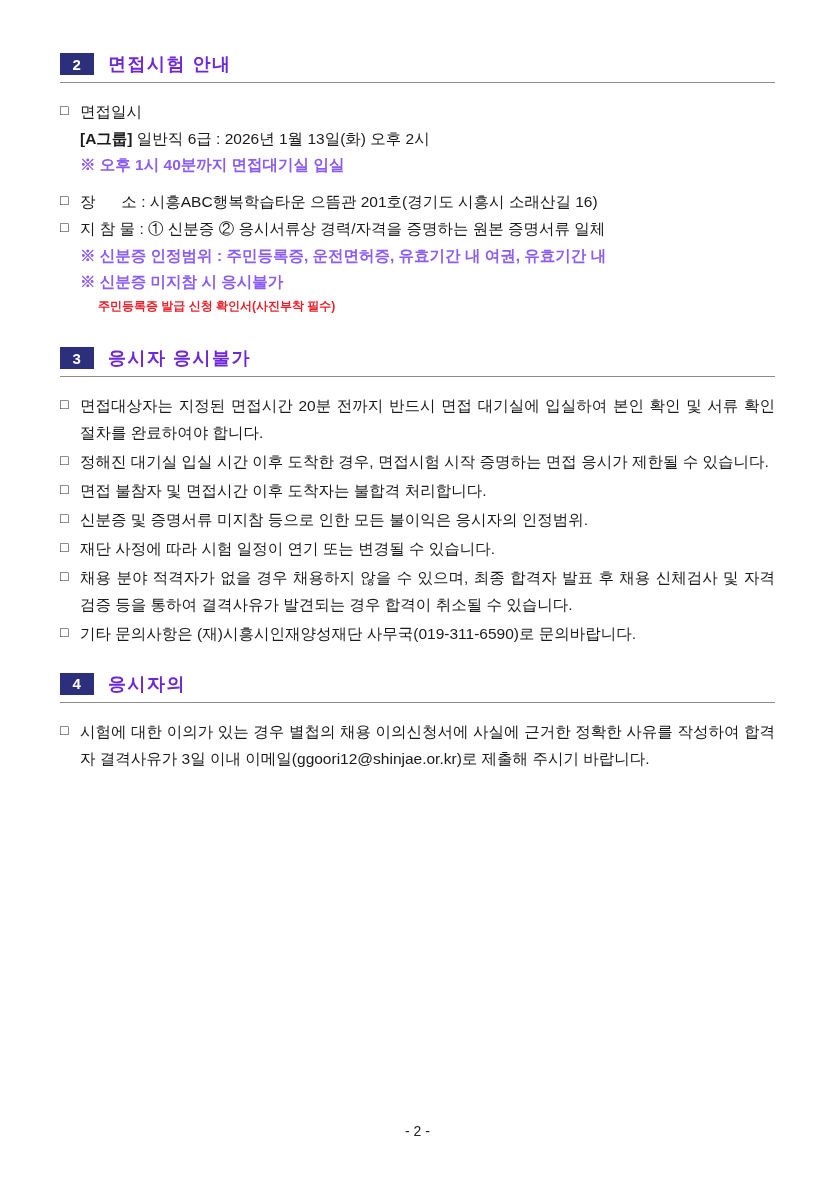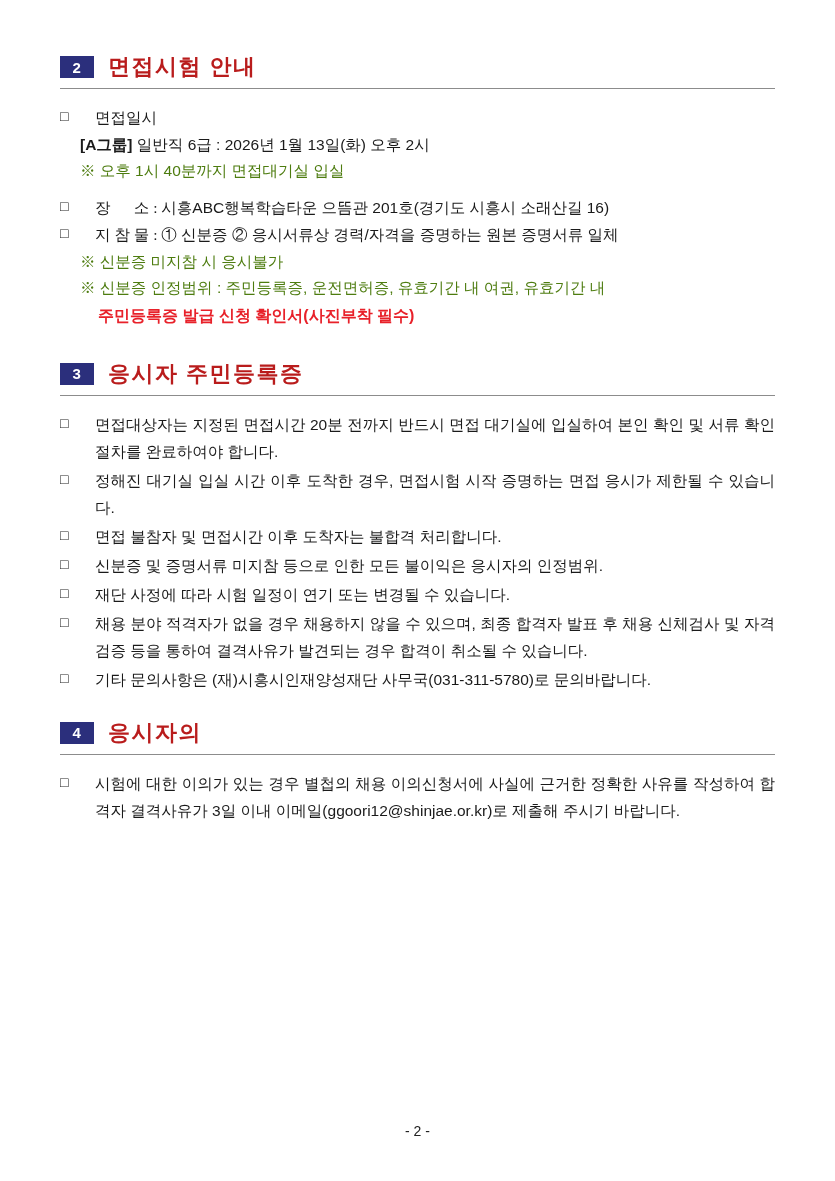--- a/index.html
+++ b/index.html
@@ -38,75 +38,73 @@
     background: #2b2f7c;
     color: #ffffff;
     font-size: 15px;
     font-weight: bold;
     display: flex;
     align-items: center;
     justify-content: center;
     letter-spacing: 0.5px;
   }
   .section-title {
-    font-size: 22px;
+    font-size: 18px;
     font-weight: bold;
     letter-spacing: 1.5px;
-    color: #b91c1c;
+    color: #6d28d9;
   }
   .bullet-row {
     display: flex;
     align-items: flex-start;
     font-size: 15.5px;
     line-height: 1.62;
     margin-bottom: 2px;
   }
   .bullet-box {
     flex: 0 0 auto;
     width: 20px;
     font-size: 14px;
     line-height: 1.62;
     color: #222;
   }
   .bullet-text {
     flex: 1 1 auto;
     text-align: justify;
-    margin-left: 15px;
   }
   .spacer-sm { height: 10px; }
   .spacer-md { height: 22px; }
   .spacer-lg { height: 30px; }
 
   .group-line {
     font-size: 15.5px;
     line-height: 1.7;
     padding-left: 20px;
   }
   .group-tag {
     font-weight: bold;
     margin-top: 17px;
   }
   .note-line {
     font-size: 15.5px;
     line-height: 1.7;
     padding-left: 20px;
-    color: #4d7c0f;
-    font-weight: normal;
+    color: #8b5cf6;
+    font-weight: bold;
   }
   .note-line-2 {
-    font-size: 16px;
+    font-size: 12px;
     line-height: 1.7;
     padding-left: 38px;
     color: #e8212a;
     font-weight: bold;
   }
   .kv-label {
     flex: 0 0 auto;
     white-space: pre;
-    font-family: Liberation Serif, serif;
   }
 
   ul.notice-list {
     list-style: none;
     margin: 0;
     padding: 0;
   }
   ul.notice-list li {
     display: flex;
     align-items: flex-start;
@@ -160,31 +158,31 @@
       </span>
     </div>
 
     <div class="bullet-row">
       <span class="bullet-box">□</span>
       <span class="bullet-text">
         <span class="kv-label">지 참 물 : </span><span>① 신분증 ② 응시서류상 경력/자격을 증명하는 원본 증명서류 일체</span>
       </span>
     </div>
 
+    <div class="note-line">※ 신분증 인정범위 : 주민등록증, 운전면허증, 유효기간 내 여권, 유효기간 내</div>
     <div class="note-line">※ 신분증 미지참 시 응시불가</div>
-    <div class="note-line">※ 신분증 인정범위 : 주민등록증, 운전면허증, 유효기간 내 여권, 유효기간 내</div>
     <div class="note-line-2">주민등록증 발급 신청 확인서(사진부착 필수)</div>
   </div>
 
   <div class="spacer-lg"></div>
 
   <div class="section">
     <div class="section-header">
       <div class="section-num">3</div>
-      <div class="section-title">응시자 주민등록증</div>
+      <div class="section-title">응시자 응시불가</div>
     </div>
 
     <ul class="notice-list">
       <li>
         <span class="bullet-box">□</span>
         <span class="bullet-text">면접대상자는 지정된 면접시간 20분 전까지 반드시 면접 대기실에 입실하여 본인 확인 및 서류 확인 절차를 완료하여야 합니다.</span>
       </li>
       <li>
         <span class="bullet-box">□</span>
         <span class="bullet-text">정해진 대기실 입실 시간 이후 도착한 경우, 면접시험 시작 증명하는 면접 응시가 제한될 수 있습니다.</span>
@@ -200,21 +198,21 @@
       <li>
         <span class="bullet-box">□</span>
         <span class="bullet-text">재단 사정에 따라 시험 일정이 연기 또는 변경될 수 있습니다.</span>
       </li>
       <li>
         <span class="bullet-box">□</span>
         <span class="bullet-text">채용 분야 적격자가 없을 경우 채용하지 않을 수 있으며, 최종 합격자 발표 후 채용 신체검사 및 자격 검증 등을 통하여 결격사유가 발견되는 경우 합격이 취소될 수 있습니다.</span>
       </li>
       <li>
         <span class="bullet-box">□</span>
-        <span class="bullet-text">기타 문의사항은 (재)시흥시인재양성재단 사무국(031-311-5780)로 문의바랍니다.</span>
+        <span class="bullet-text">기타 문의사항은 (재)시흥시인재양성재단 사무국(019-311-6590)로 문의바랍니다.</span>
       </li>
     </ul>
   </div>
 
   <div class="spacer-md"></div>
 
   <div class="section">
     <div class="section-header">
       <div class="section-num">4</div>
       <div class="section-title">응시자의</div>

